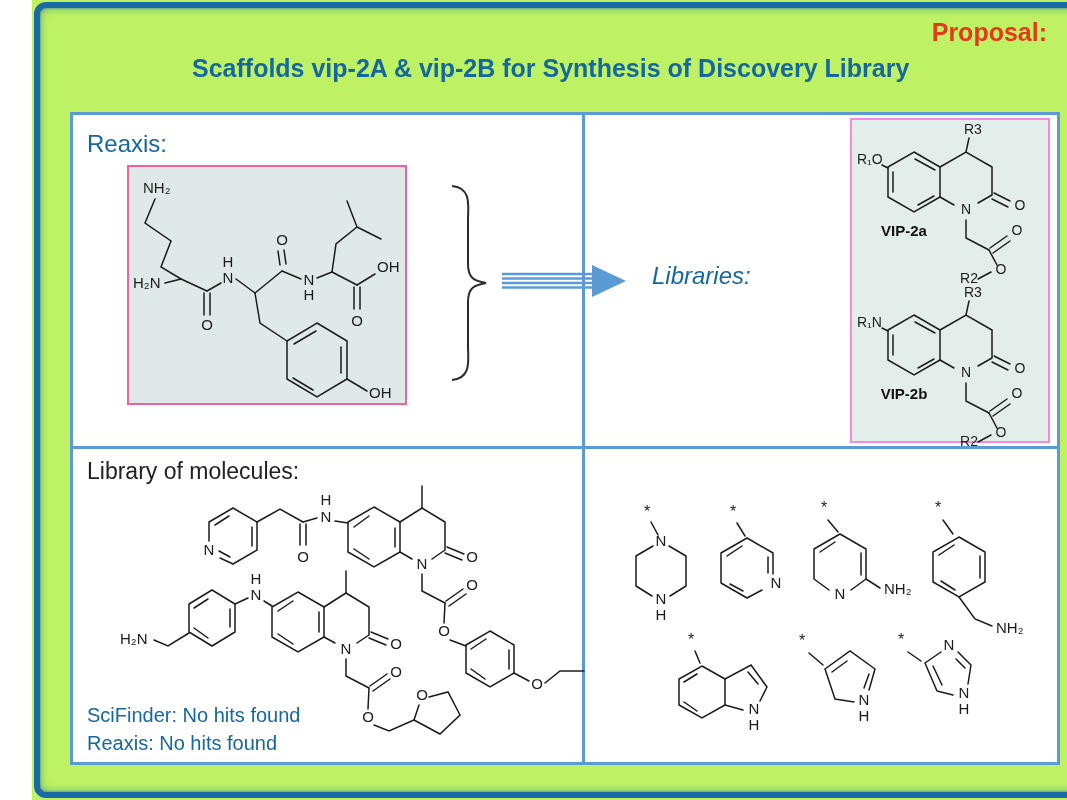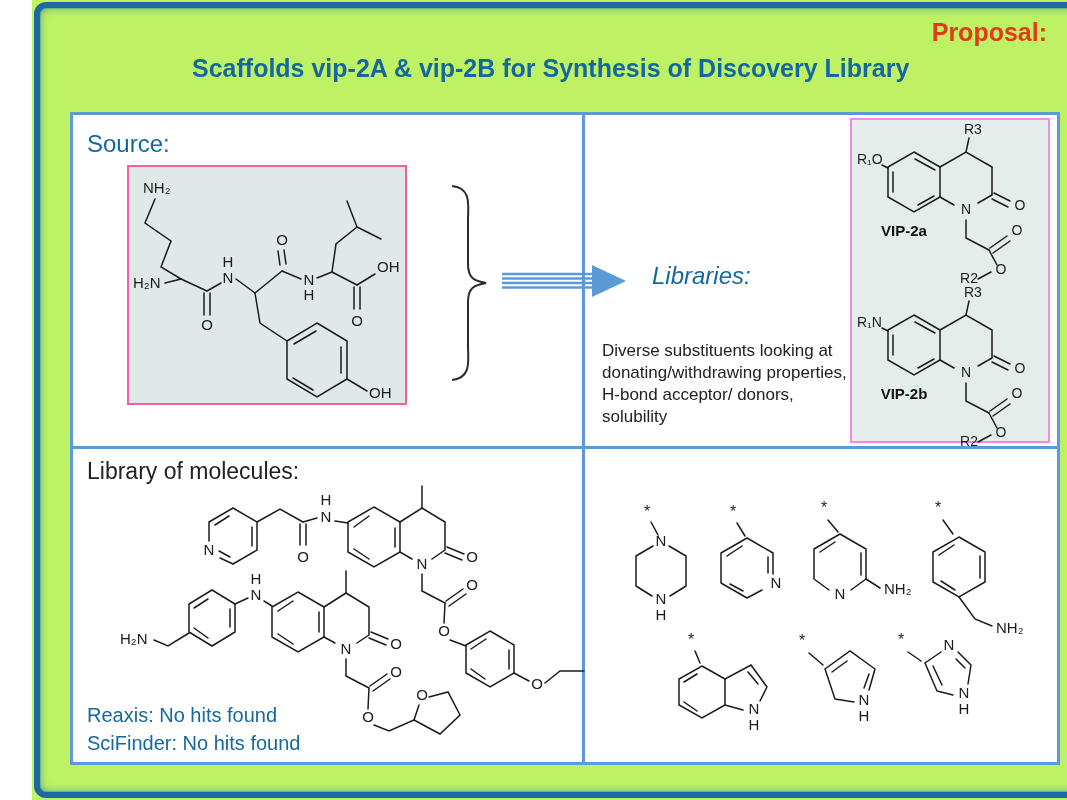--- a/index.html
+++ b/index.html
@@ -37,21 +37,21 @@
   <div class="frame"></div>
 
   <div class="abs kicker">Proposal:</div>
   <div class="abs title">Scaffolds vip-2A &amp; vip-2B for Synthesis of Discovery Library</div>
 
   <div class="panel p-tl"></div>
   <div class="panel p-tr"></div>
   <div class="panel p-bl"></div>
   <div class="panel p-br"></div>
 
-  <div class="abs h-blue" style="left:55px;top:130px;">Source:</div>
+  <div class="abs h-blue" style="left:55px;top:130px;">Reaxis:</div>
 
   <div class="abs pinkbox">
     <svg width="276" height="236" viewBox="0 0 276 236">
       <g class="bond">
         <path d="M26,32 L16,56 L42,74 L32,100 L52,112"></path>
         <path d="M36,116 L52,112"></path>
         <path d="M52,112 L78,124"></path>
         <path d="M75,126 L75,148 M81,126 L81,148"></path>
         <path d="M78,124 L92,116"></path>
         <path d="M107,112 L126,126"></path>
@@ -88,21 +88,20 @@
 
   <svg class="abs" style="left:468px;top:262px;z-index:5;" width="130" height="38" viewBox="0 0 130 38">
     <line class="arrowline" x1="2" y1="12" x2="92" y2="12"></line>
     <line class="arrowline" x1="2" y1="16.5" x2="92" y2="16.5"></line>
     <line class="arrowline" x1="2" y1="21" x2="92" y2="21"></line>
     <line class="arrowline" x1="2" y1="25.5" x2="92" y2="25.5"></line>
     <polygon points="92,3 126,19 92,35" fill="#5b9bd5"></polygon>
   </svg>
 
   <div class="abs h-blue" style="left:620px;top:262px;font-style:italic;">Libraries:</div>
-  <div class="abs body-txt" style="left:570px;top:340px;width:248px;">Diverse substituents looking at donating/withdrawing properties, H-bond acceptor/ donors, solubility</div>
 
   <div class="abs vipbox">
 
     <svg width="196" height="162" viewBox="0 0 196 162" style="margin-top:2px;">
       <g class="bond">
         <path d="M62,30 L88,45 L88,75 L62,90 L36,75 L36,45 Z"></path>
         <path d="M63,37 L83,48 M82,74 L66,83 M41,70 L41,50"></path>
         <path d="M88,45 L114,30 L140,45 L140,73 M140,73 L126,81 M88,75 L102,83"></path>
         <path d="M114,30 L117,16"></path>
         <path d="M30,43 L36,46"></path>
@@ -202,22 +201,22 @@
     <text class="al" x="136" y="112" text-anchor="middle">H</text>
     <text class="al" x="136" y="128" text-anchor="middle">N</text>
     <text class="al" x="226" y="182" text-anchor="middle">N</text>
     <text class="al" x="276" y="177" text-anchor="middle">O</text>
     <text class="al" x="276" y="205" text-anchor="middle">O</text>
     <text class="al" x="248" y="250" text-anchor="middle">O</text>
     <text class="al" x="302" y="228" text-anchor="middle">O</text>
   </svg>
 
   <div class="abs notes" style="left:55px;top:702px;">
+    <div>SciFinder: No hits found</div>
     <div>Reaxis: No hits found</div>
-    <div>SciFinder: No hits found</div>
   </div>
 
 
   <svg class="abs" style="left:565px;top:495px;" width="460" height="268" viewBox="0 0 460 268">
     <g class="bond">
 
       <path d="M54,27 L61,40"></path>
       <path d="M72,51 L89,61 M56,51 L39,61 M89,61 L89,91 M39,61 L39,91 M89,91 L73,101 M39,91 L55,101"></path>
 
       <path d="M140,28 L148,41"></path>

